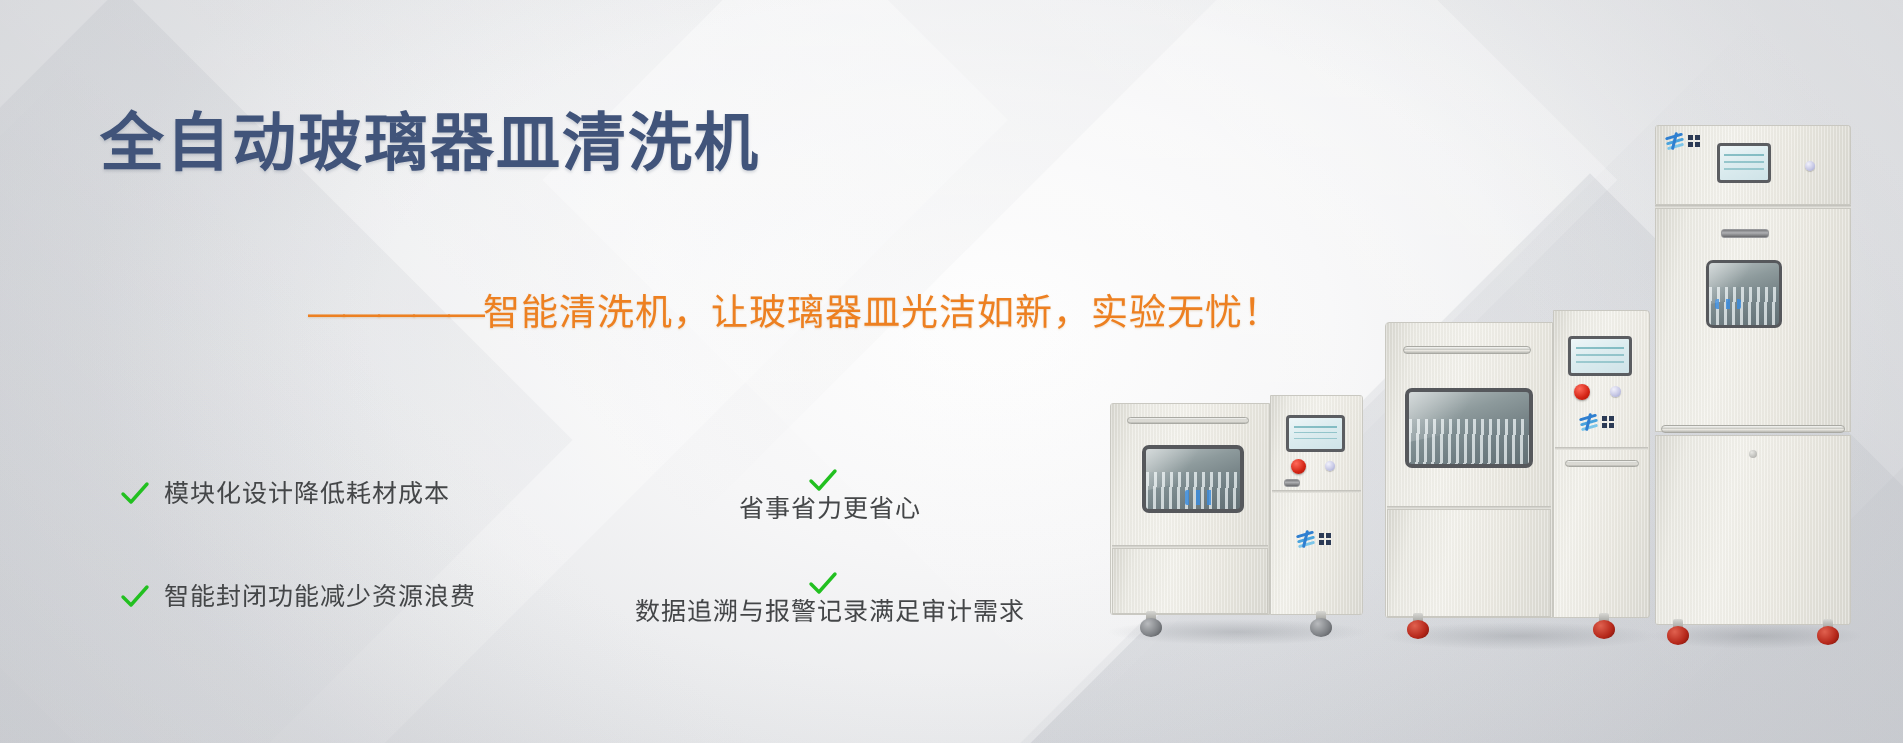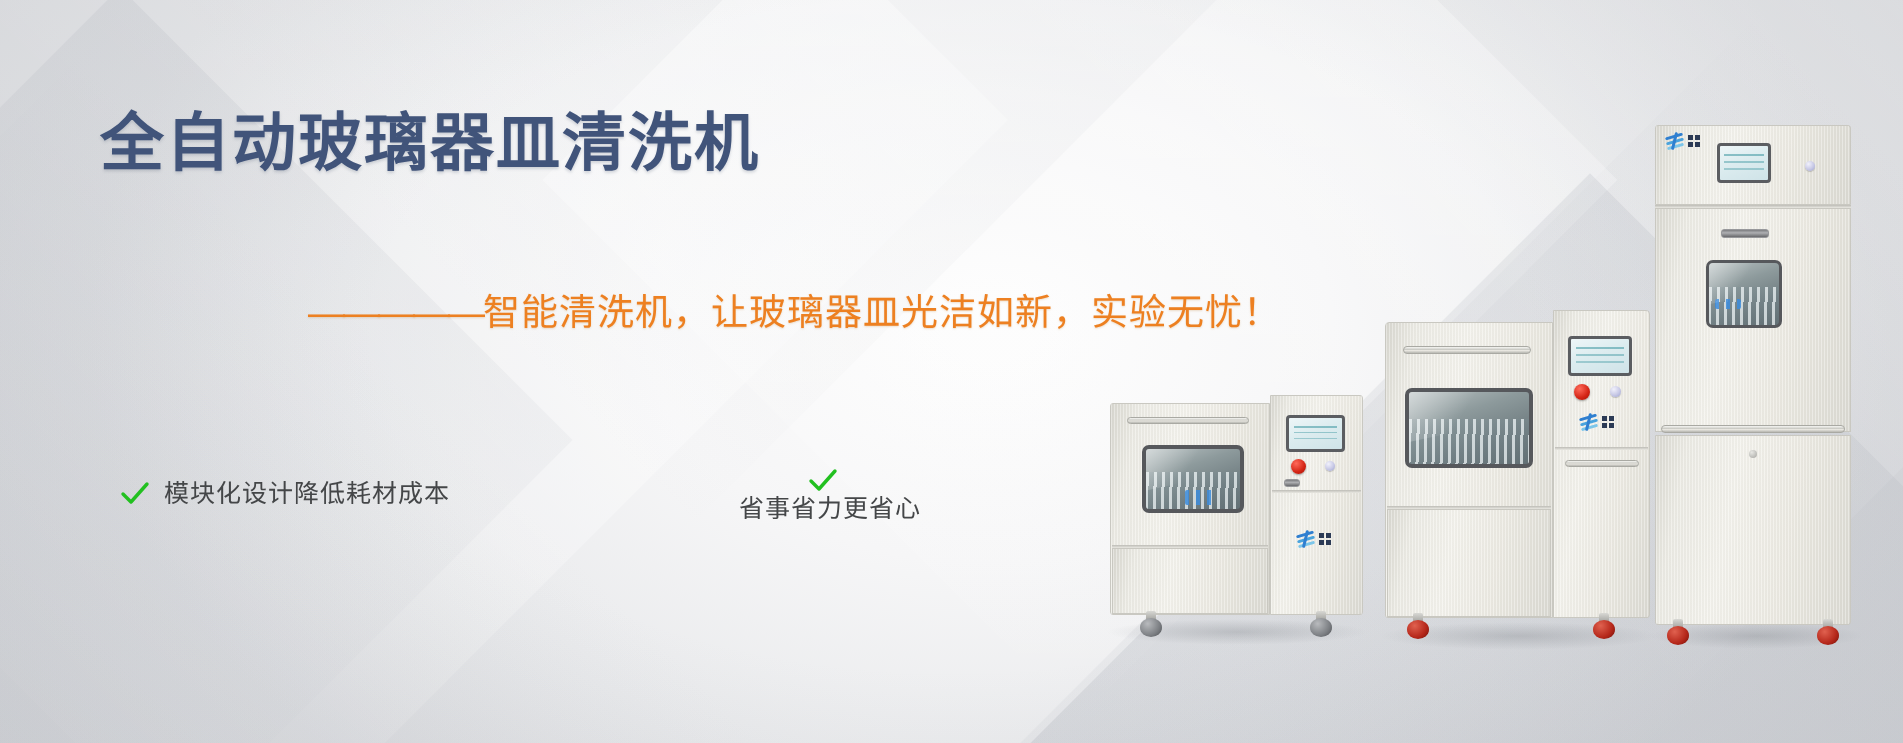--- a/index.html
+++ b/index.html
@@ -233,20 +233,34 @@
           <span class="ftext">模块化设计降低耗材成本</span>
         </div>
         <div class="fitem col2">
           <svg class="tick" viewBox="0 0 30 30">
             <path d="M3 15 L11 23 L27 5" fill="none" stroke="#22c020" stroke-width="3.4" stroke-linecap="round" stroke-linejoin="round"></path>
           </svg>
           <span class="ftext">省事省力更省心</span>
         </div>
       </div>
 
+      <div class="frow">
+        <div class="fitem col1">
+          <svg class="tick" viewBox="0 0 30 30">
+            <path d="M3 15 L11 23 L27 5" fill="none" stroke="#22c020" stroke-width="3.4" stroke-linecap="round" stroke-linejoin="round"></path>
+          </svg>
+          <span class="ftext">智能封闭功能减少资源浪费</span>
+        </div>
+        <div class="fitem col2">
+          <svg class="tick" viewBox="0 0 30 30">
+            <path d="M3 15 L11 23 L27 5" fill="none" stroke="#22c020" stroke-width="3.4" stroke-linecap="round" stroke-linejoin="round"></path>
+          </svg>
+          <span class="ftext">数据追溯与报警记录满足审计需求</span>
+        </div>
+      </div>
 
     </div>
   </div>
 
   <div class="machines">
 
     <div class="machine" style="left:1110px;top:395px;width:250px;height:240px;">
 
       <div class="shadow" style="left:-4px;top:224px;width:262px;height:26px;"></div>
 

